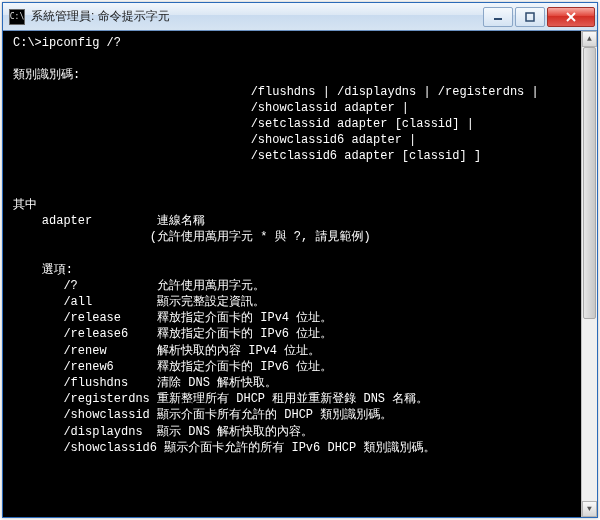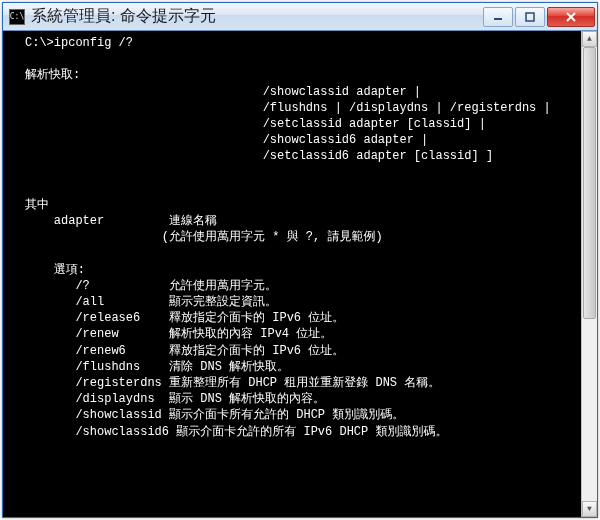--- a/index.html
+++ b/index.html
@@ -34,21 +34,21 @@
     background: #000;
     border: 1px solid #666;
     display: inline-flex;
     align-items: center;
     justify-content: center;
     color: #ddd;
     font: 8px/1 monospace;
     margin-right: 6px;
   }
   .titlebar .title {
-    font-size: 16px;
+    font-size: 12px;
     color: #1a1a1a;
     flex: 1;
     white-space: nowrap;
   }
   .win-controls {
     display: flex;
     margin-right: 2px;
   }
   .win-btn {
     width: 30px;
@@ -68,21 +68,21 @@
     border-color: #a13028;
     color: #fff;
     width: 48px;
   }
   .win-btn svg { display: block; }
   .terminal {
     flex: 1;
     background: #000;
     color: #fff;
     font: 12px/1.35 "Courier New", "MingLiU", monospace;
-    padding: 4px 6px 2px 22px;
+    padding: 4px 6px 2px 10px;
     overflow: hidden;
     position: relative;
   }
   .terminal .row { white-space: pre; }
   .scrollbar {
     position: absolute;
     right: 0;
     top: 0;
     width: 16px;
     height: 100%;
@@ -142,42 +142,43 @@
             <line x1="9" y1="1" x2="1" y2="9" stroke="#fff" stroke-width="2"></line>
           </svg>
       </span>
     </div>
   </div>
 
   <div class="terminal">
     <div id="term-lines">
         <div class="row">C:\&gt;ipconfig /?</div>
         <div class="row">&nbsp;</div>
-        <div class="row">解析快取:</div>
+        <div class="row">類別識別碼:</div>
+        <div class="row">                                 /flushdns | /displaydns | /registerdns |</div>
         <div class="row">                                 /showclassid adapter |</div>
-        <div class="row">                                 /flushdns | /displaydns | /registerdns |</div>
         <div class="row">                                 /setclassid adapter [classid] |</div>
         <div class="row">                                 /showclassid6 adapter |</div>
         <div class="row">                                 /setclassid6 adapter [classid] ]</div>
         <div class="row">&nbsp;</div>
         <div class="row">&nbsp;</div>
         <div class="row">其中</div>
         <div class="row">    adapter         連線名稱</div>
         <div class="row">                   (允許使用萬用字元 * 與 ?, 請見範例)</div>
         <div class="row">&nbsp;</div>
         <div class="row">    選項:</div>
         <div class="row">       /?           允許使用萬用字元。</div>
         <div class="row">       /all         顯示完整設定資訊。</div>
+        <div class="row">       /release     釋放指定介面卡的 IPv4 位址。</div>
         <div class="row">       /release6    釋放指定介面卡的 IPv6 位址。</div>
         <div class="row">       /renew       解析快取的內容 IPv4 位址。</div>
         <div class="row">       /renew6      釋放指定介面卡的 IPv6 位址。</div>
         <div class="row">       /flushdns    清除 DNS 解析快取。</div>
         <div class="row">       /registerdns 重新整理所有 DHCP 租用並重新登錄 DNS 名稱。</div>
+        <div class="row">       /showclassid 顯示介面卡所有允許的 DHCP 類別識別碼。</div>
         <div class="row">       /displaydns  顯示 DNS 解析快取的內容。</div>
-        <div class="row">       /showclassid 顯示介面卡所有允許的 DHCP 類別識別碼。</div>
         <div class="row">       /showclassid6 顯示介面卡允許的所有 IPv6 DHCP 類別識別碼。</div>
       </div>
     <div class="scrollbar">
       <div class="sb-btn">
         <span>▲</span>
       </div>
       <div class="sb-track">
         <div class="sb-thumb"></div>
       </div>
       <div class="sb-btn">

